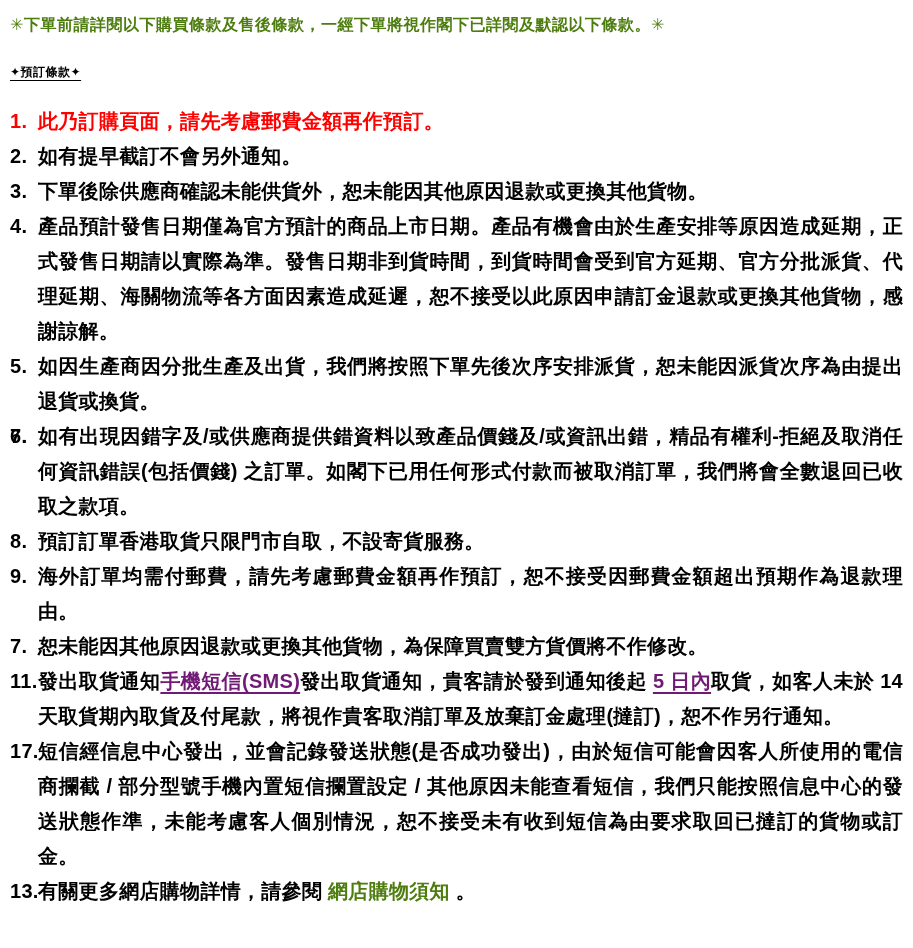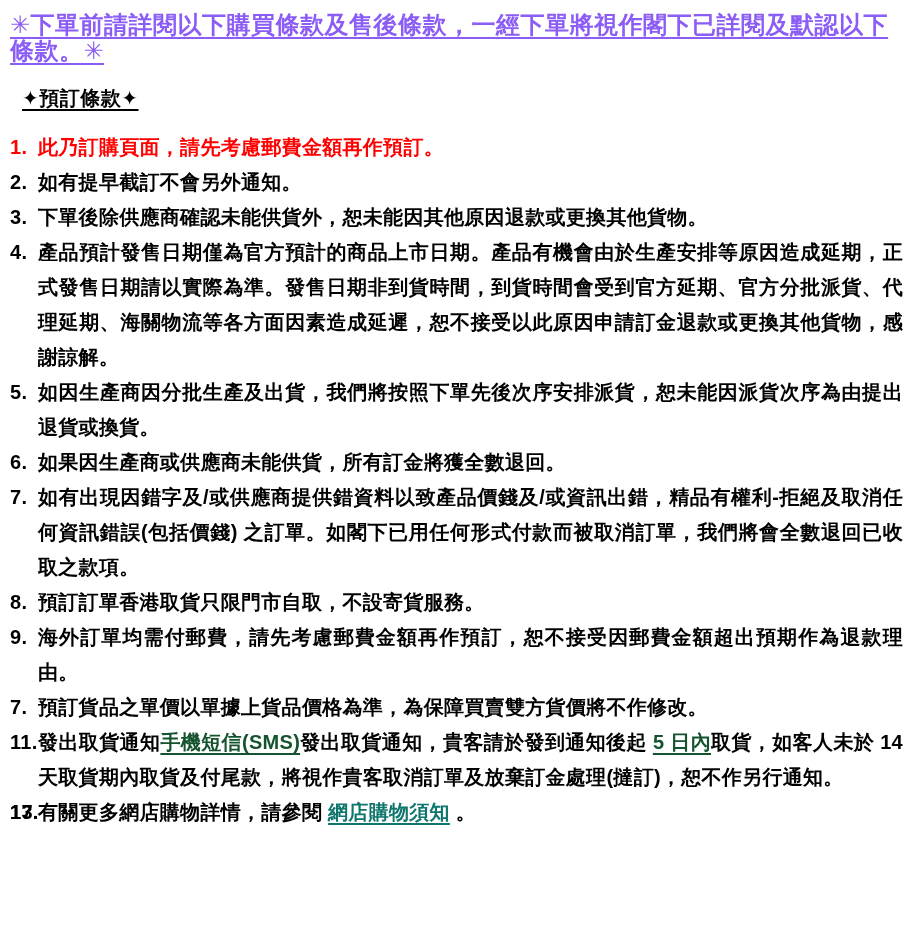--- a/index.html
+++ b/index.html
@@ -15,36 +15,35 @@
     font-weight: bold;
     color: #000000;
     -webkit-font-smoothing: antialiased;
   }
   .page {
     box-sizing: border-box;
     width: 913px;
     padding: 12px 10px 8px 10px;
   }
   .notice {
-    color: #8b5cf6;
-    font-size: 24px;
+    color: #4d7c0f;
+    font-size: 16px;
     line-height: 26px;
-    text-decoration: underline;
     text-underline-offset: 4px;
     margin: 0 0 22px 0;
     letter-spacing: 0.5px;
   }
   .section-heading {
     display: inline-block;
     color: #000000;
-    font-size: 20px;
+    font-size: 12px;
     line-height: 24px;
     text-decoration: underline;
     text-underline-offset: 4px;
-    margin: 0 0 20px 12px;
+    margin: 0 0 20px 0;
     letter-spacing: 0.5px;
     text-align: right;
   }
   .terms {
     margin: 0;
     padding: 0;
   }
   .term {
     position: relative;
     padding-left: 28px;
@@ -57,47 +56,46 @@
   .term .num {
     position: absolute;
     left: 0;
     top: 0;
     width: 26px;
     text-align: left;
     white-space: nowrap;
   }
   .term.red, .term.red .num { color: #ff0000; }
   .seg-hl {
-    color: #14532d;
+    color: #701a75;
     text-decoration: underline;
     text-underline-offset: 4px;
   }
   .seg-link {
-    color: #0f766e;
-    text-decoration: underline;
+    color: #4d7c0f;
     text-underline-offset: 4px;
     cursor: pointer;
   }
 </style>
 </head>
 <body>
 
 <div class="page">
   <div class="notice">✳下單前請詳閱以下購買條款及售後條款，一經下單將視作閣下已詳閱及默認以下條款。✳</div>
 
   <div class="section-heading">✦預訂條款✦</div>
 
   <div class="terms">
       <div class="term red"><span class="num">1.</span><span>此乃訂購頁面，請先考慮郵費金額再作預訂。</span></div>
       <div class="term"><span class="num">2.</span><span>如有提早截訂不會另外通知。</span></div>
       <div class="term"><span class="num">3.</span><span>下單後除供應商確認未能供貨外，恕未能因其他原因退款或更換其他貨物。</span></div>
       <div class="term"><span class="num">4.</span><span>產品預計發售日期僅為官方預計的商品上市日期。產品有機會由於生產安排等原因造成延期，正式發售日期請以實際為準。發售日期非到貨時間，到貨時間會受到官方延期、官方分批派貨、代理延期、海關物流等各方面因素造成延遲，恕不接受以此原因申請訂金退款或更換其他貨物，感謝諒解。</span></div>
       <div class="term"><span class="num">5.</span><span>如因生產商因分批生產及出貨，我們將按照下單先後次序安排派貨，恕未能因派貨次序為由提出退貨或換貨。</span></div>
-      <div class="term"><span class="num">6.</span><span>如果因生產商或供應商未能供貨，所有訂金將獲全數退回。</span></div>
+      <div class="term"><span class="num">6.</span></div>
       <div class="term"><span class="num">7.</span><span>如有出現因錯字及/或供應商提供錯資料以致產品價錢及/或資訊出錯，精品有權利-拒絕及取消任何資訊錯誤(包括價錢) 之訂單。如閣下已用任何形式付款而被取消訂單，我們將會全數退回已收取之款項。</span></div>
       <div class="term"><span class="num">8.</span><span>預訂訂單香港取貨只限門市自取，不設寄貨服務。</span></div>
       <div class="term"><span class="num">9.</span><span>海外訂單均需付郵費，請先考慮郵費金額再作預訂，恕不接受因郵費金額超出預期作為退款理由。</span></div>
-      <div class="term"><span class="num">7.</span><span>預訂貨品之單價以單據上貨品價格為準，為保障買賣雙方貨價將不作修改。</span></div>
+      <div class="term"><span class="num">7.</span><span>恕未能因其他原因退款或更換其他貨物，為保障買賣雙方貨價將不作修改。</span></div>
       <div class="term"><span class="num">11.</span><span>發出取貨通知</span><span class="seg-hl">手機短信(SMS)</span><span>發出取貨通知，貴客請於發到通知後起 </span><span class="seg-hl">5 日內</span><span>取貨，如客人未於 14 天取貨期內取貨及付尾款，將視作貴客取消訂單及放棄訂金處理(撻訂)，恕不作另行通知。</span></div>
-      <div class="term"><span class="num">17.</span></div>
+      <div class="term"><span class="num">17.</span><span>短信經信息中心發出，並會記錄發送狀態(是否成功發出)，由於短信可能會因客人所使用的電信商攔截 / 部分型號手機內置短信攔置設定 / 其他原因未能查看短信，我們只能按照信息中心的發送狀態作準，未能考慮客人個別情況，恕不接受未有收到短信為由要求取回已撻訂的貨物或訂金。</span></div>
       <div class="term"><span class="num">13.</span><span>有關更多網店購物詳情，請參閱 </span><a class="seg-link">網店購物須知</a><span> 。</span></div>
     </div>
 </div>
 
 </body></html>

